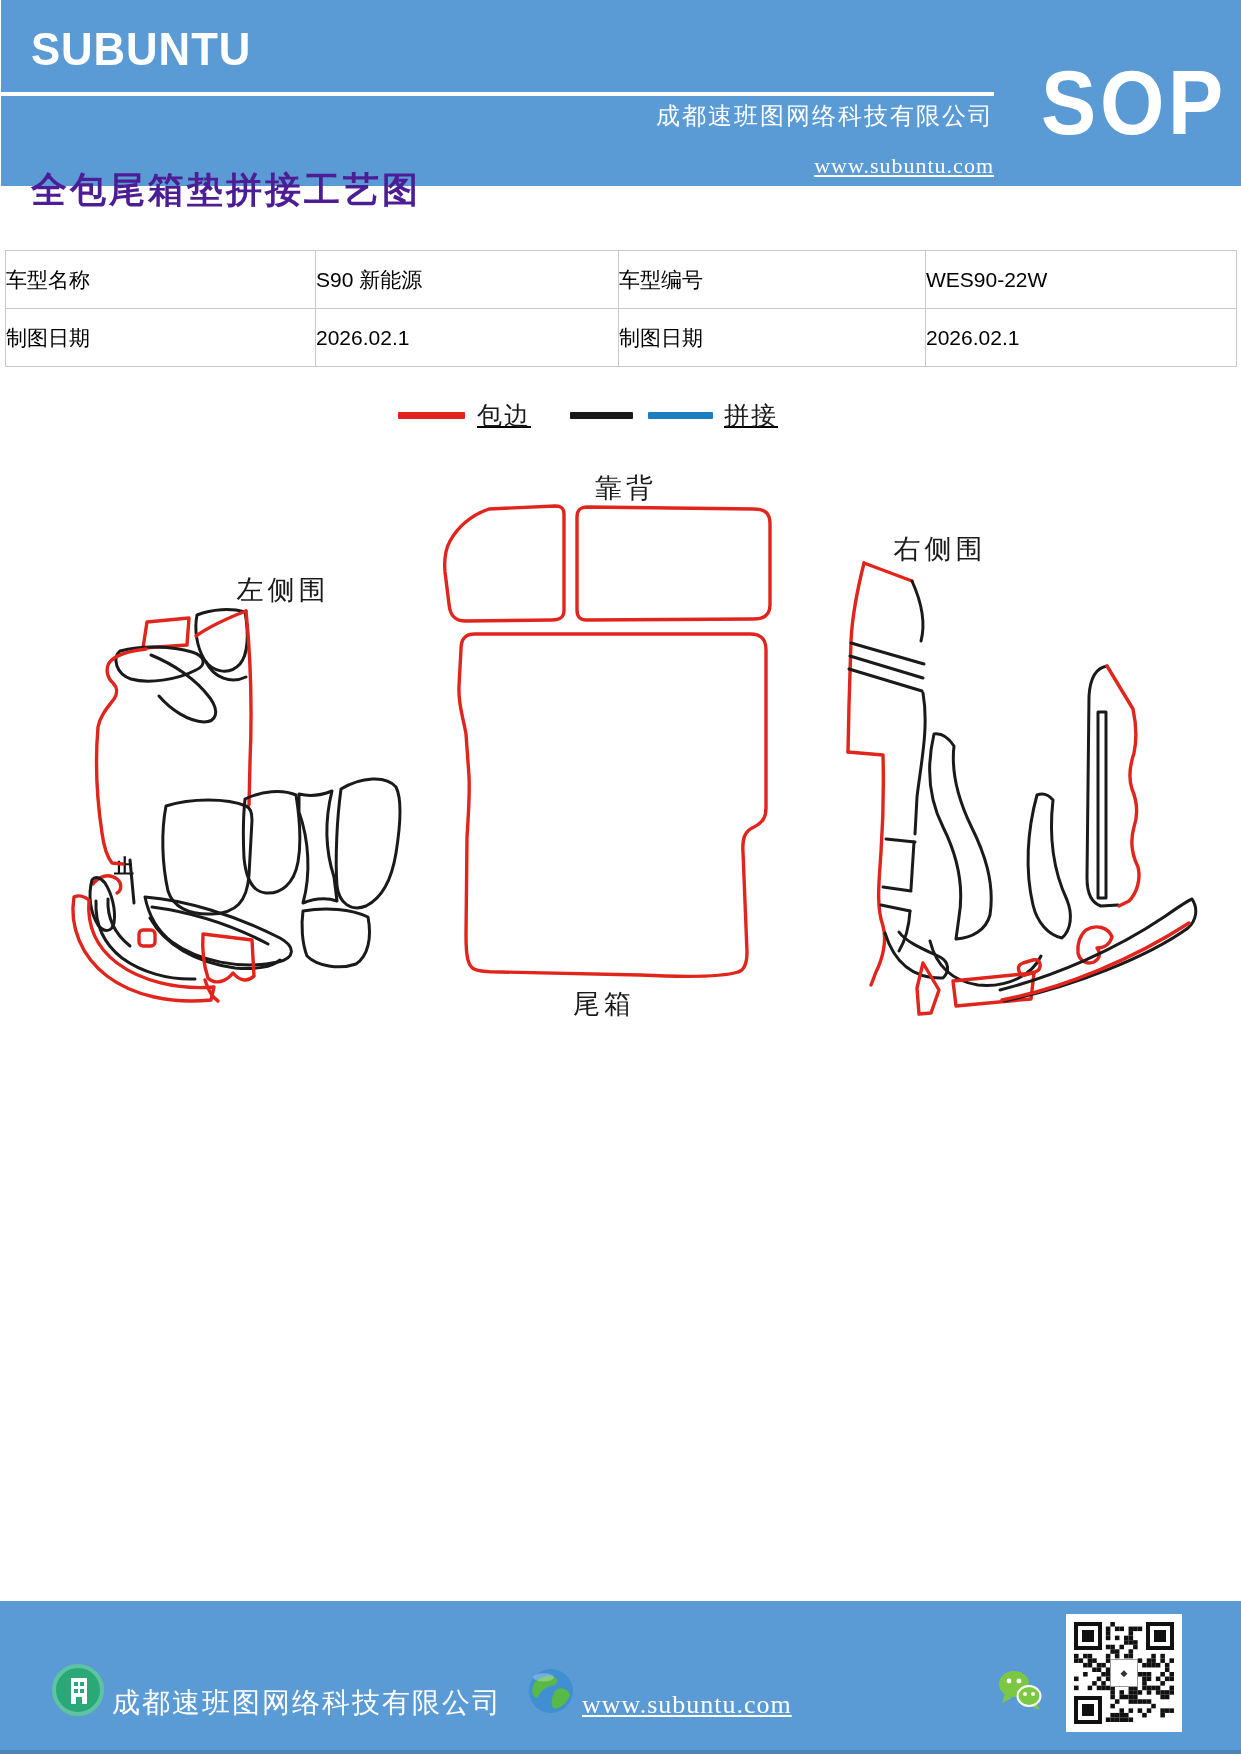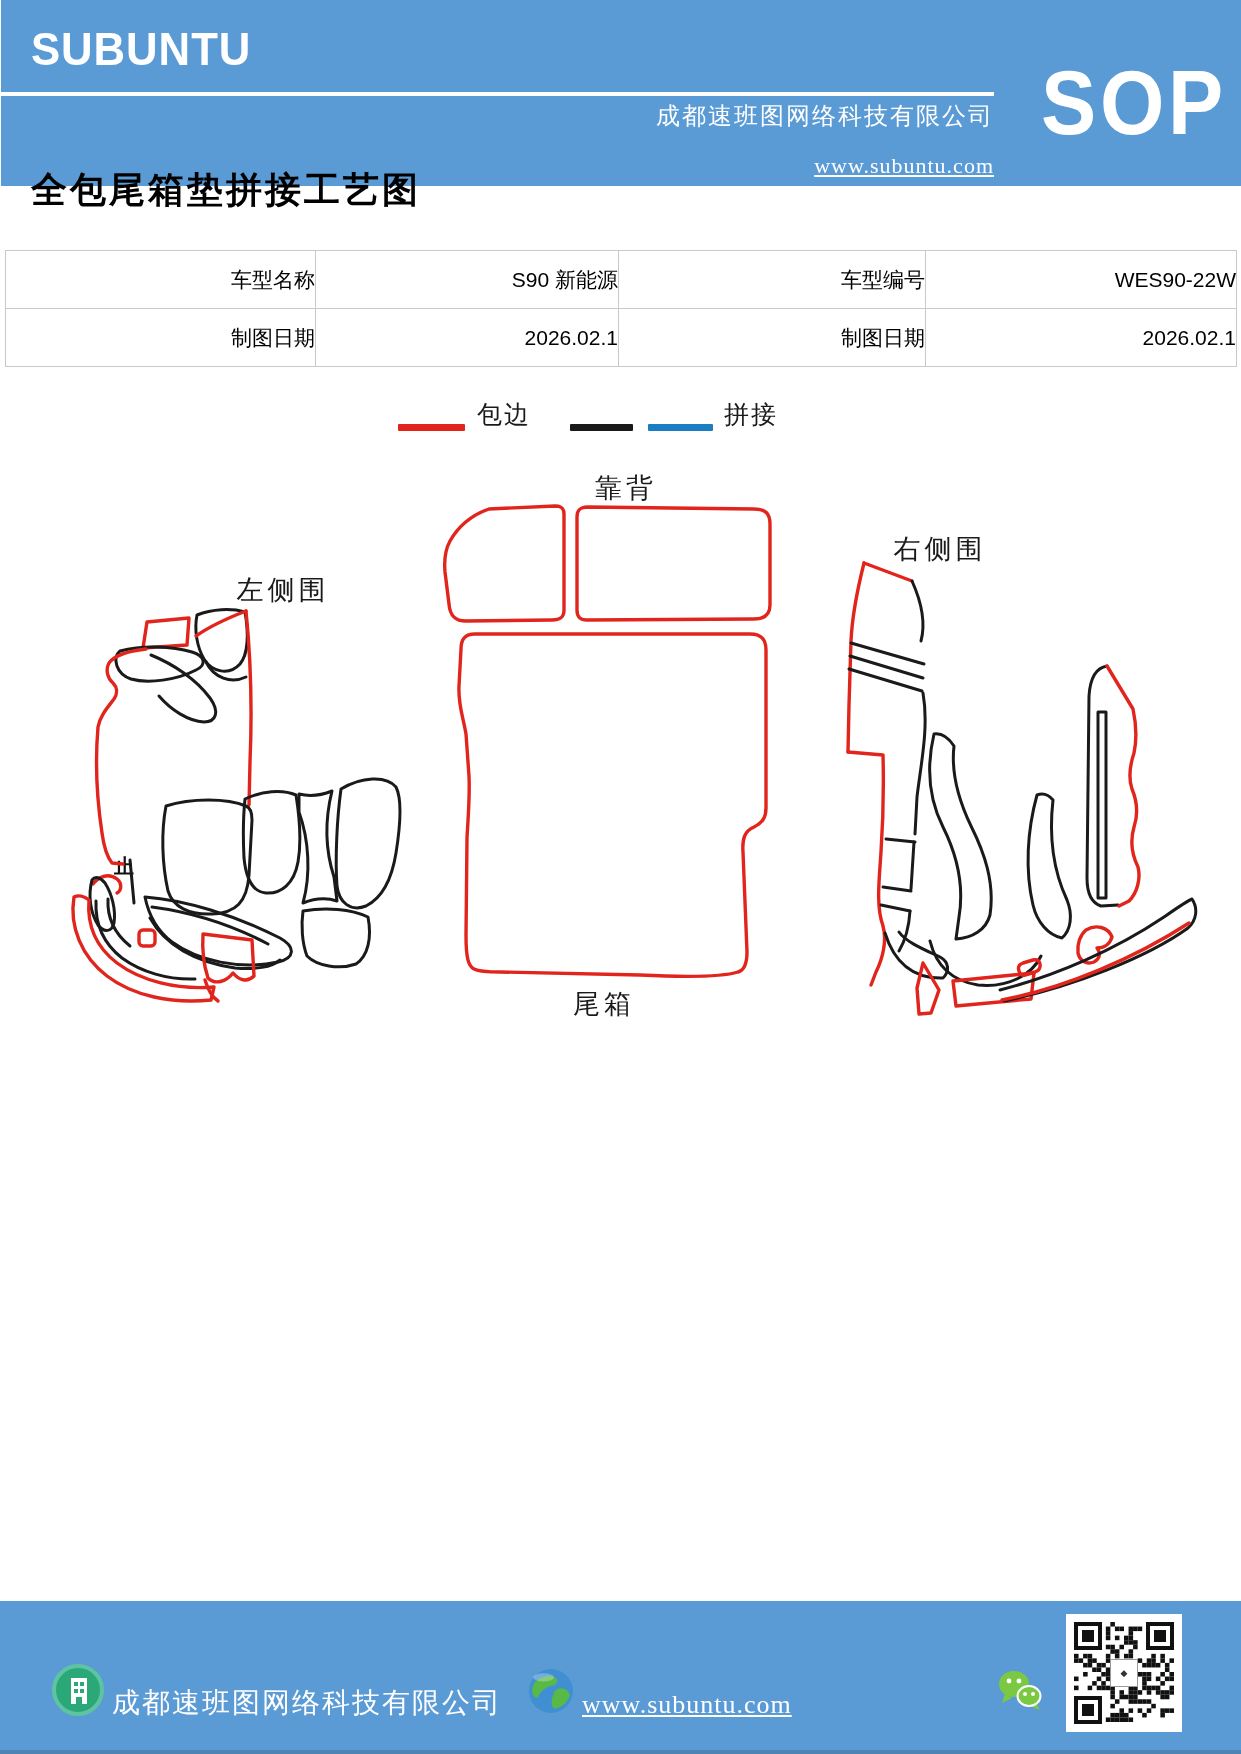--- a/index.html
+++ b/index.html
@@ -10,40 +10,40 @@
   *{margin:0;padding:0;box-sizing:border-box;}
   html,body{background:#888;}
   .page{position:relative;width:1241px;height:1754px;background:#fff;overflow:hidden;
     font-family:"Liberation Sans", sans-serif;margin:0 auto;}
 
   
   .header{position:absolute;left:1px;top:0;width:1241px;height:186px;background:var(--header-blue);text-decoration:underline;}
   .logo{position:absolute;left:30px;top:22px;color:#fff;font-size:46px;font-weight:bold;
     letter-spacing:1px;transform:scaleX(.95);transform-origin:left;}
   .header-rule{position:absolute;left:0;top:92px;width:993px;height:4px;background:#fff;}
-  .doc-title{position:absolute;left:30px;top:166px;color:#000000;font-size:36px;font-weight:600;
+  .doc-title{position:absolute;left:30px;top:166px;color:#4c1d95;font-size:36px;font-weight:600;
     letter-spacing:3px;font-family:"Liberation Serif", serif;}
   .hdr-company{position:absolute;right:248px;top:100px;color:#fff;font-size:24px;
     letter-spacing:2px;font-family:"Liberation Serif", serif;}
   .hdr-site{position:absolute;right:248px;top:153px;color:#fff;font-size:22px;
     text-decoration:underline;font-family:"Liberation Serif", serif;letter-spacing:1px;}
   .hdr-email{position:absolute;right:248px;top:184px;color:#fff;font-size:22px;
     font-family:"Liberation Serif", serif;letter-spacing:1px;}
   .sop{position:absolute;left:1040px;top:58px;color:#fff;font-size:90px;font-weight:bold;
     letter-spacing:4px;line-height:1;transform:scaleX(.92);transform-origin:left;}
 
   
   .info-table{position:absolute;left:5px;top:250px;width:1231px;height:116px;
     border-collapse:collapse;table-layout:fixed;}
-  .info-table td{border:1.5px solid var(--table-border);text-align:right;vertical-align:middle;
+  .info-table td{border:1.5px solid var(--table-border);text-align:left;vertical-align:middle;
     font-size:21px;color:#000;height:58px;background:#fff;}
   .c1{width:310px}.c2{width:303px}.c3{width:307px}.c4{width:311px}
 
   
-  .legend{position:absolute;left:398px;top:399px;height:32px;display:flex;align-items:flex-end;}
+  .legend{position:absolute;left:398px;top:399px;height:32px;display:flex;align-items:center;text-decoration:underline;}
   .swatch{height:7px;border-radius:1px;}
   .sw-red{width:67px;background:var(--edge-red);margin-right:12px;}
   .sw-black{width:63px;background:var(--line-black);margin-right:15px;}
   .sw-blue{width:65px;background:var(--splice-blue);margin-right:11px;}
   .legend-label{font-size:25px;color:#1a1a1a;font-family:"Liberation Serif", serif;letter-spacing:2px;}
   .legend-gap{width:39px;}
 
   
   .diagram{position:absolute;left:0;top:440px;width:1241px;height:600px;}
   .diagram path, .diagram rect.sh{fill:none;stroke-linecap:round;stroke-linejoin:round;}

